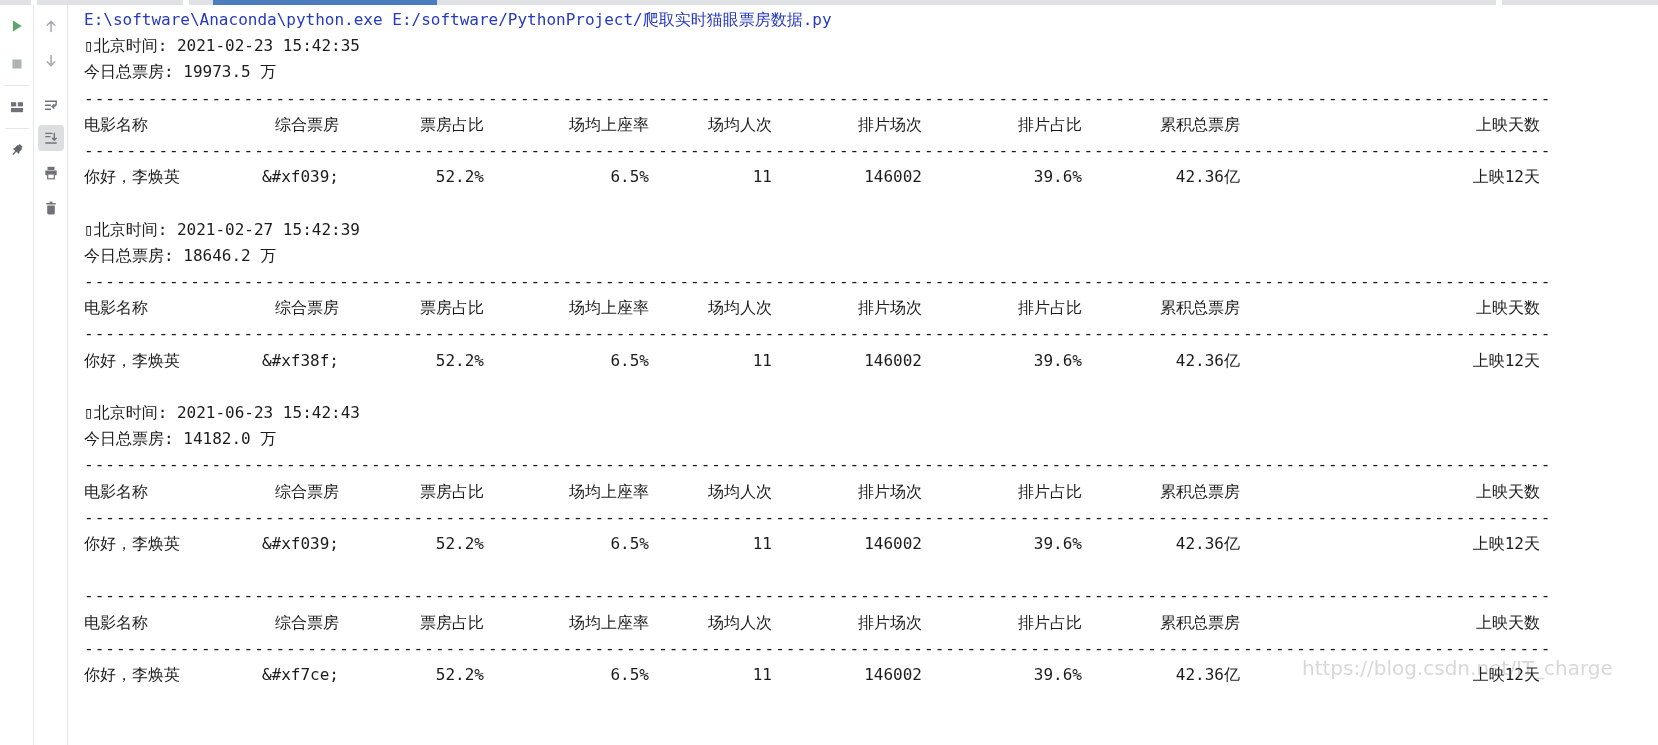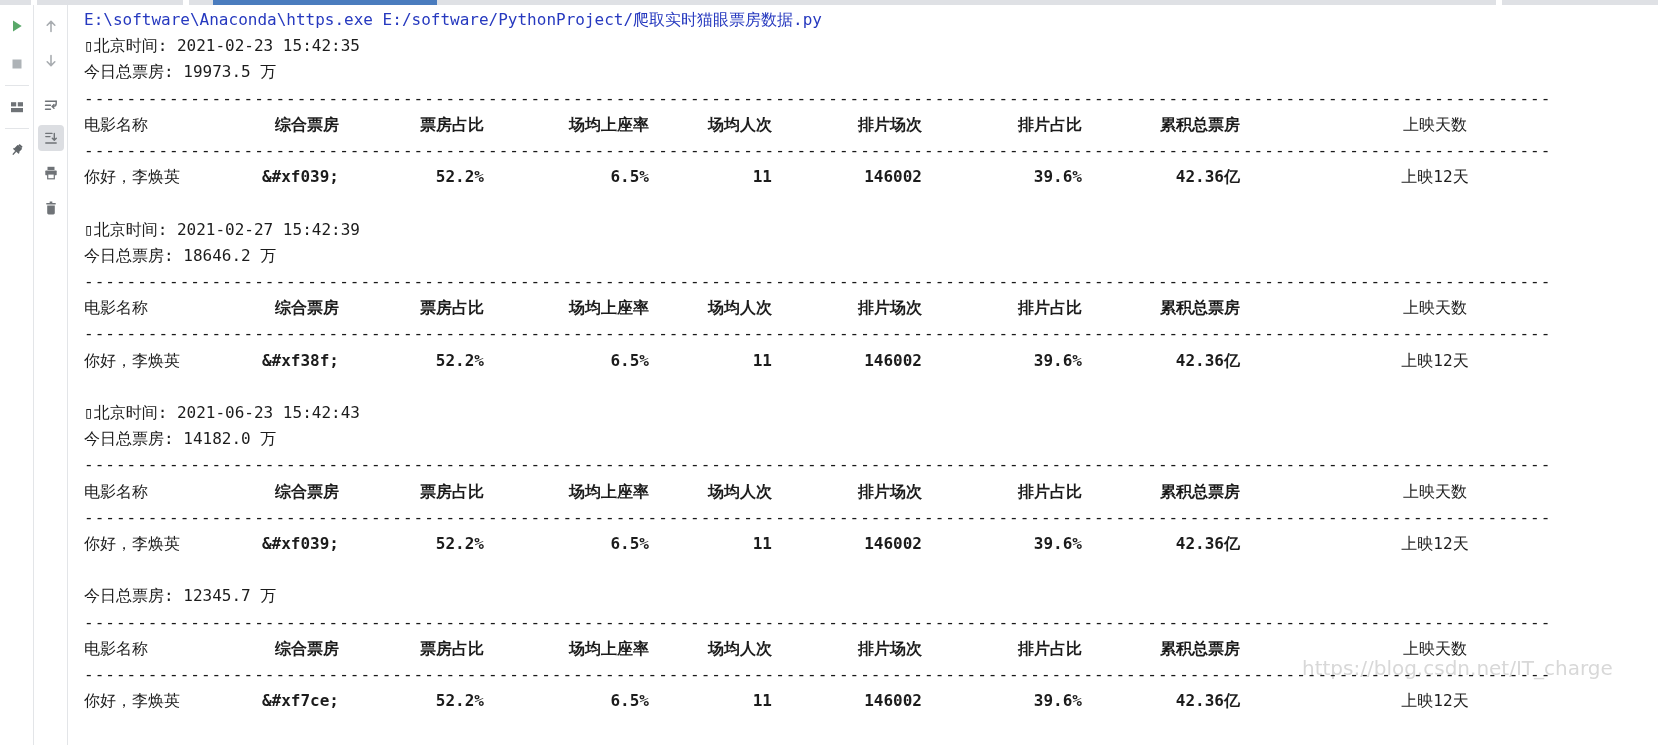--- a/index.html
+++ b/index.html
@@ -23,22 +23,22 @@
   .hdiv { width:24px; height:1px; background:#e3e5e8; margin:8px 0; }
 
   
   .console { position:absolute; left:84px; top:7px; right:0; font-size:16px; line-height:26.2px;
              color:#1c1c1c; white-space:nowrap; z-index:1; }
   .cmd-line { color:#2639bf; }
   .blank-line { height:26.2px; }
   .dash-line { width:1470px; overflow:hidden; white-space:nowrap; letter-spacing:1px; color:#1a1a1a; }
   .row { display:grid; grid-template-columns:170px 85px 145px 165px 123px 150px 160px 158px 300px; width:1456px; }
   .cell { white-space:nowrap; overflow:visible; }
-  .cell.a-r { text-align:right;font-weight:bold; }
-  .cell.c9 { padding-left:90px; text-align:center; }
+  .cell.a-r { text-align:right; }
+  .cell.c9 { padding-left:90px; text-align:right; }
 
   .watermark { position:absolute; left:1302px; top:656px; z-index:0;
                font-family:"DejaVu Sans","Liberation Sans",sans-serif;
                font-size:20px; color:#d8d8d8; white-space:nowrap; }
   svg { display:block; }
 </style>
 </head>
 <body>
 
 <div class="top-strip">
@@ -115,21 +115,21 @@
       <svg width="16" height="16" viewBox="0 0 16 16" fill="#6f7377">
         <rect x="6.6" y="1.4" width="2.8" height="1.6" rx="0.4"></rect>
         <rect x="3.2" y="3" width="9.6" height="1.5" rx="0.4"></rect>
         <path d="M4.2 5.4 h7.6 v7.6 a1.4 1.4 0 0 1 -1.4 1.4 h-4.8 a1.4 1.4 0 0 1 -1.4 -1.4 Z"></path>
       </svg>
     </button>
   </div>
 </aside>
 
 <main class="console">
-  <div class="cmd-line">E:\software\Anaconda\https.exe E:/software/PythonProject/爬取实时猫眼票房数据.py</div>
+  <div class="cmd-line">E:\software\Anaconda\python.exe E:/software/PythonProject/爬取实时猫眼票房数据.py</div>
   <div>
   <section>
     <div class="time-line">▯北京时间: 2021-02-23 15:42:35</div>
     <div class="total-line">今日总票房: 19973.5 万</div>
     <div class="dash-line d1">----------------------------------------------------------------------------------------------------------------------------------------------------------------</div>
     <div class="row header-row">
           <div class="cell c1">电影名称</div>
           <div class="cell c2 a-r">综合票房</div>
           <div class="cell c3 a-r">票房占比</div>
           <div class="cell c4 a-r">场均上座率</div>
@@ -208,21 +208,20 @@
           <div class="cell c5 a-r">11</div>
           <div class="cell c6 a-r">146002</div>
           <div class="cell c7 a-r">39.6%</div>
           <div class="cell c8 a-r">42.36亿</div>
           <div class="cell c9 c9">上映12天</div>
         </div>
     <div class="blank-line"></div>
   </section>
 
   <section>
-    <div class="total-line">今日总票房: 12345.7 万</div>
     <div class="dash-line d1">----------------------------------------------------------------------------------------------------------------------------------------------------------------</div>
     <div class="row header-row">
           <div class="cell c1">电影名称</div>
           <div class="cell c2 a-r">综合票房</div>
           <div class="cell c3 a-r">票房占比</div>
           <div class="cell c4 a-r">场均上座率</div>
           <div class="cell c5 a-r">场均人次</div>
           <div class="cell c6 a-r">排片场次</div>
           <div class="cell c7 a-r">排片占比</div>
           <div class="cell c8 a-r">累积总票房</div>

